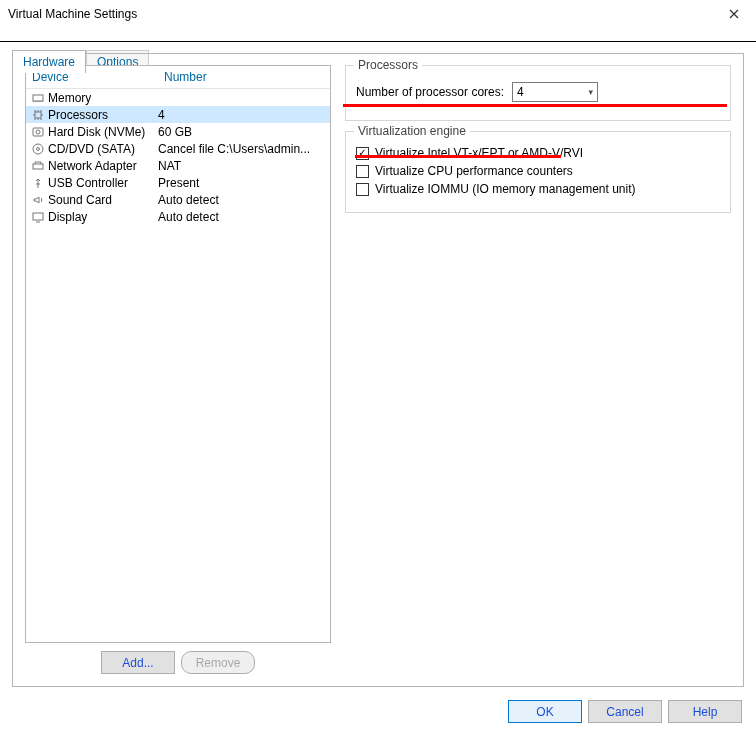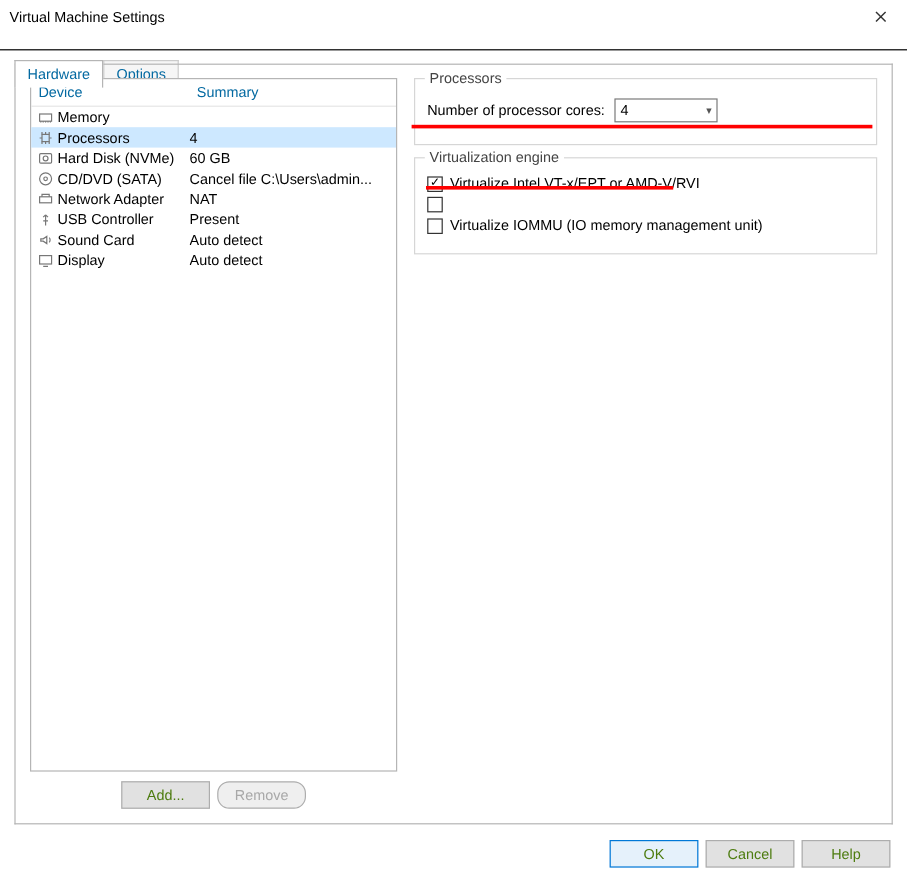--- a/index.html
+++ b/index.html
@@ -28,21 +28,21 @@
 .devhdr > div { padding: 4px 6px; font-size: 12px; color: #0369a1; }
 .col-dev { width: 132px; }
 .col-sum { flex: 1; }
 .devrow { display: flex; align-items: center; height: 17px; padding: 0 4px; cursor: default; }
 .devrow.selected { background: #cde8ff; }
 .devrow .icon { width: 16px; display: flex; justify-content: center; color: #666; }
 .devrow .name { width: 112px; padding-left: 2px; white-space: nowrap; overflow: hidden; text-overflow: ellipsis; }
 .devrow .summary { flex: 1; white-space: nowrap; overflow: hidden; text-overflow: ellipsis; }
 
 .devbtns { display: flex; justify-content: center; gap: 6px; margin-top: 8px; }
-.btn { min-width: 74px; height: 23px; border: 1px solid #adadad; background: #e1e1e1; cursor: pointer; font-size: 12px; color: #4d7c0f; }
+.btn { min-width: 74px; height: 23px; border: 1px solid #adadad; background: #e1e1e1; cursor: pointer; font-size: 12px; color: #1d4ed8; }
 .btn:disabled { color: #a8a8a8; background: #efefef; cursor: default; border-radius: 10px; }
 
 
 .config { flex: 1; position: relative; }
 .group { border: 1px solid #d6d6d6; padding: 10px 10px 12px 10px; margin-bottom: 10px; position: relative; }
 .group-title { position: absolute; top: -8px; left: 8px; background: #fff; padding: 0 4px; font-size: 12px; color: #444; }
 .row { display: flex; align-items: center; gap: 8px; margin: 6px 0; }
 .select { border: 1px solid #7a7a7a; height: 20px; width: 86px; display: flex; align-items: center; padding: 0 4px; background: #fff; justify-content: space-between; cursor: pointer; }
 .select .chev { font-size: 9px; color: #555; }
 
@@ -80,21 +80,21 @@
   <div class="tab">Options</div>
 </div>
 <div class="tabline"></div>
 
 <div class="content">
 
   <div class="devlist">
     <div class="devgrid">
       <div class="devhdr">
         <div class="col-dev">Device</div>
-        <div class="col-sum">Summary</div>
+        <div class="col-sum">Number</div>
       </div>
 
       <div class="devrow">
         <span class="icon">
           <svg class="ico" viewBox="0 0 12 12">
               <rect x="1" y="3" width="10" height="6" fill="none" stroke="#777"></rect>
               <path d="M2 9v1M4 9v1M6 9v1M8 9v1M10 9v1" stroke="#777"></path>
             </svg>
         </span>
         <span class="name">Memory</span>
@@ -198,20 +198,21 @@
     <div class="redline redline1"></div>
 
     <div class="group">
       <span class="group-title">Virtualization engine</span>
       <div class="chk">
         <span class="chkbox checked"></span>
         <span>Virtualize Intel VT-x/EPT or AMD-V/RVI</span>
       </div>
       <div class="chk">
         <span class="chkbox"></span>
+        <span>Virtualize CPU performance counters</span>
       </div>
       <div class="chk">
         <span class="chkbox"></span>
         <span>Virtualize IOMMU (IO memory management unit)</span>
       </div>
     </div>
     <div class="redline redline2"></div>
 
   </div>
 </div>

